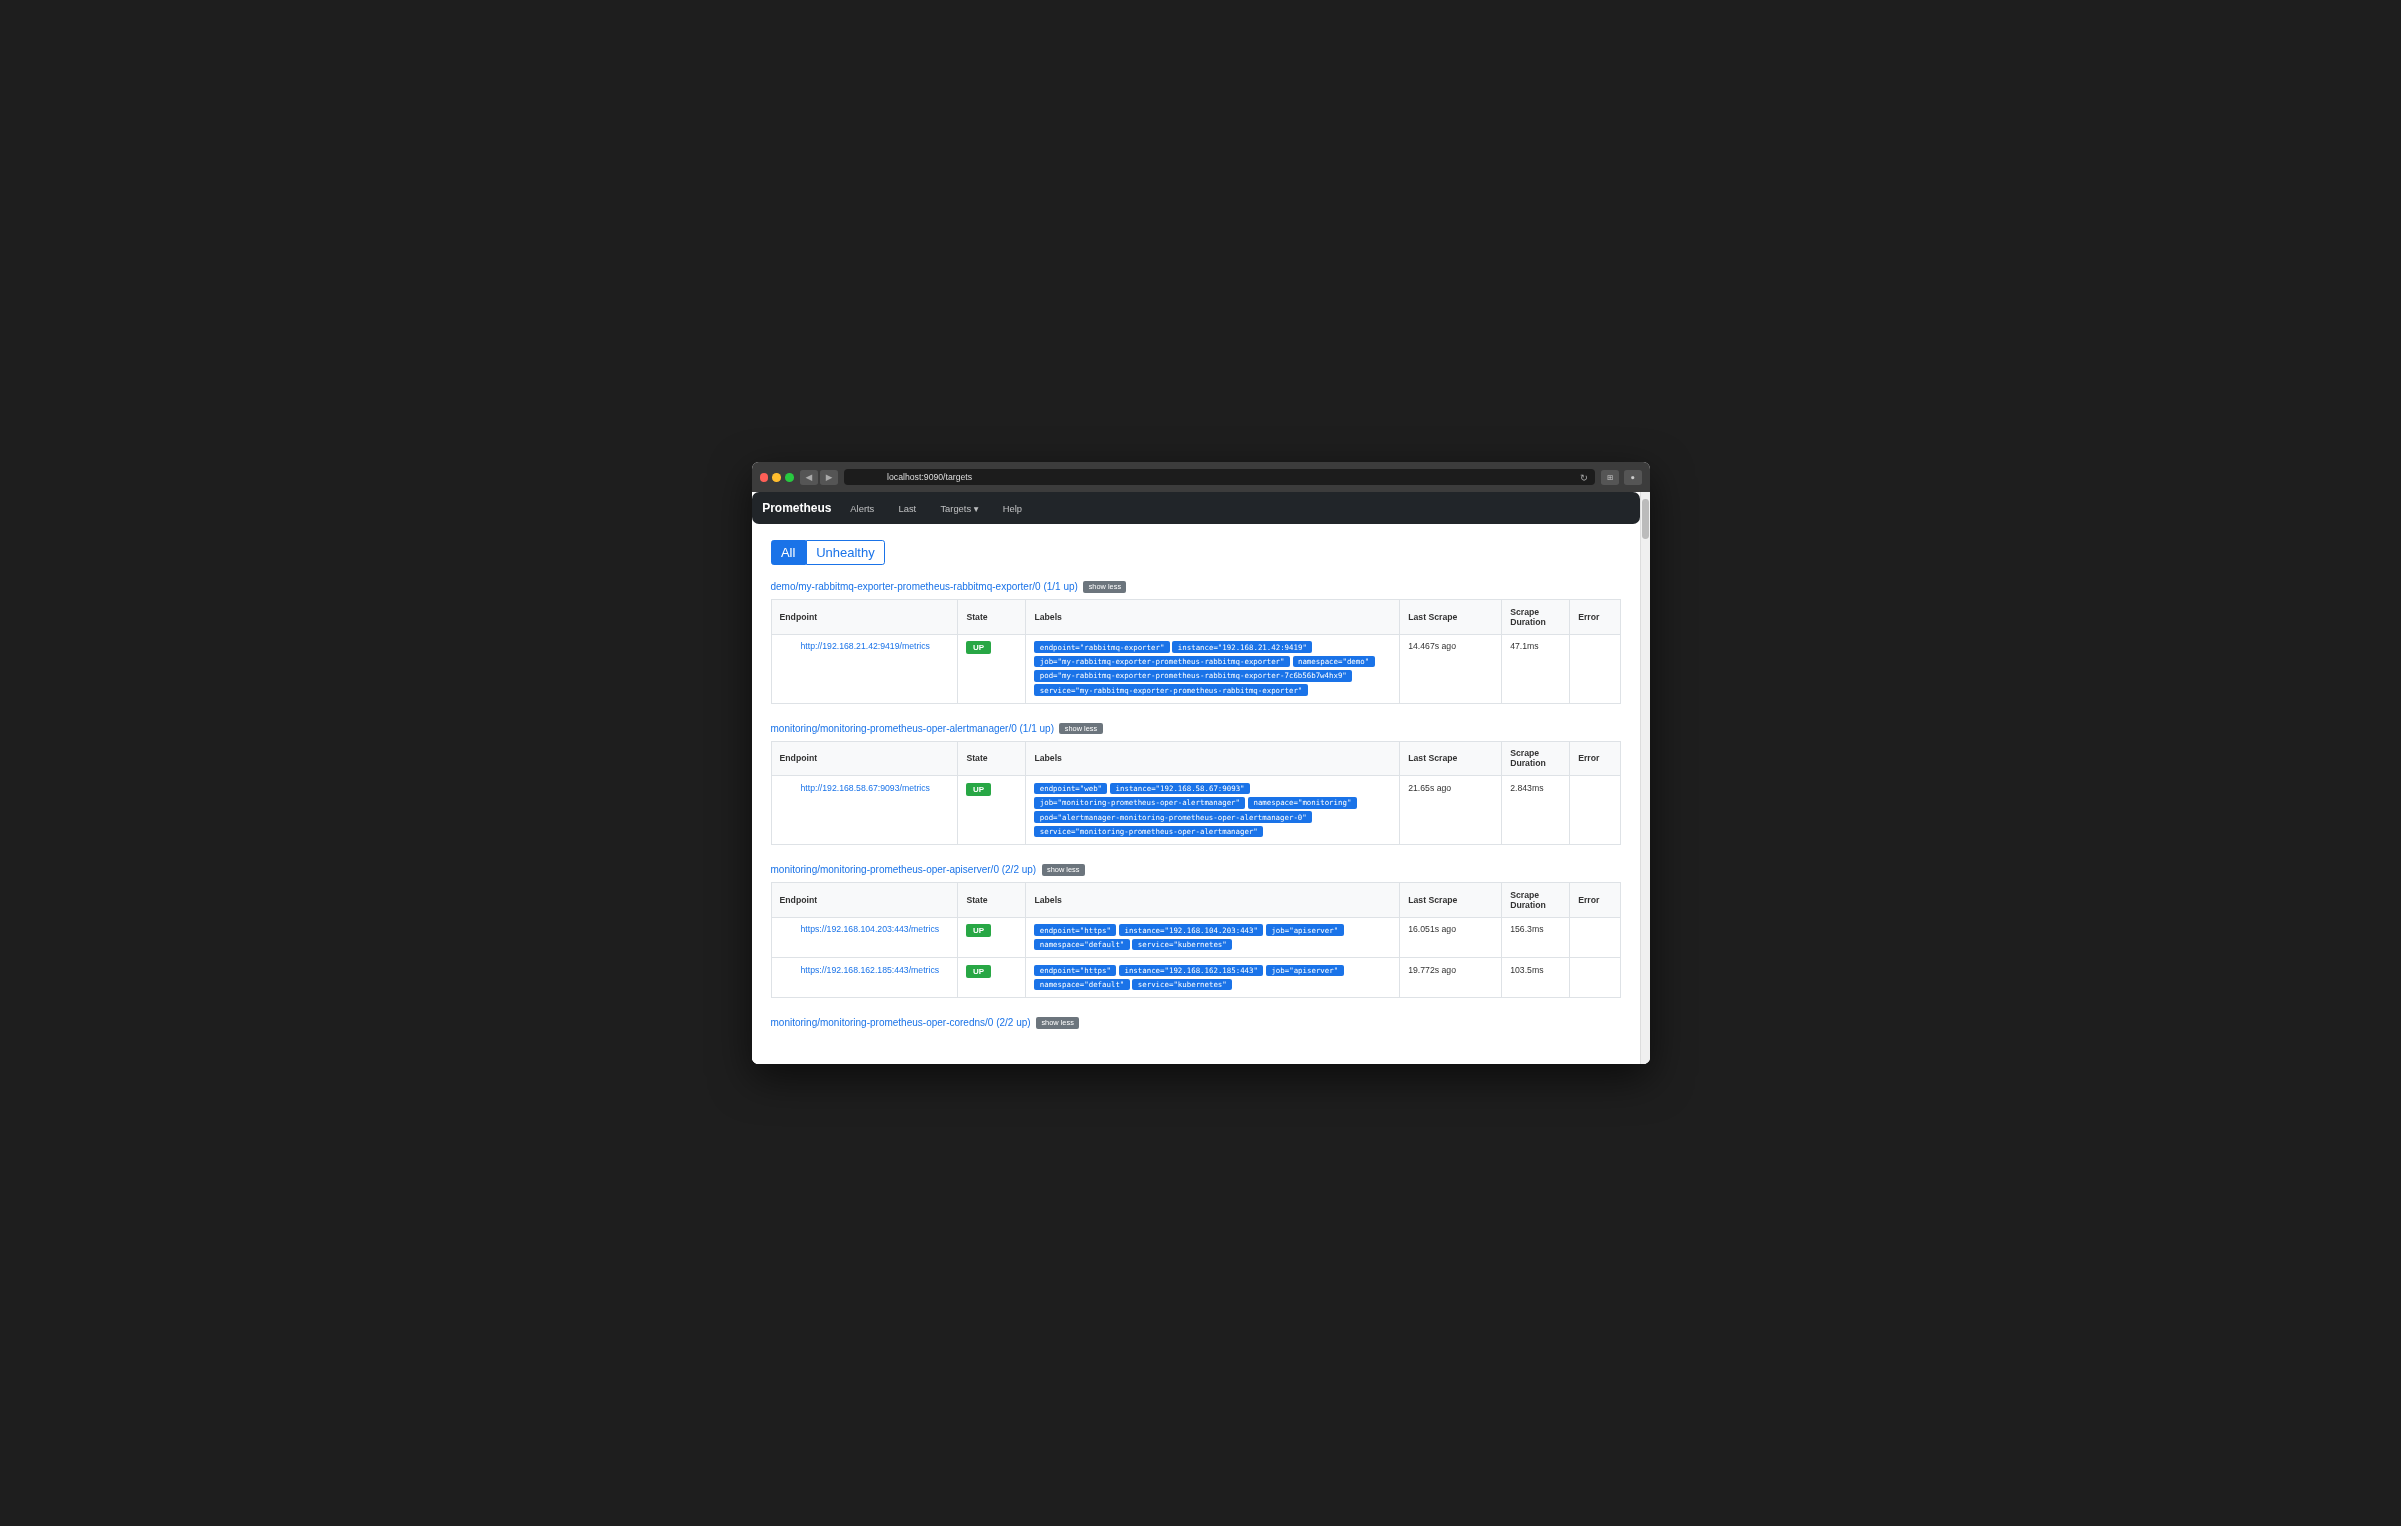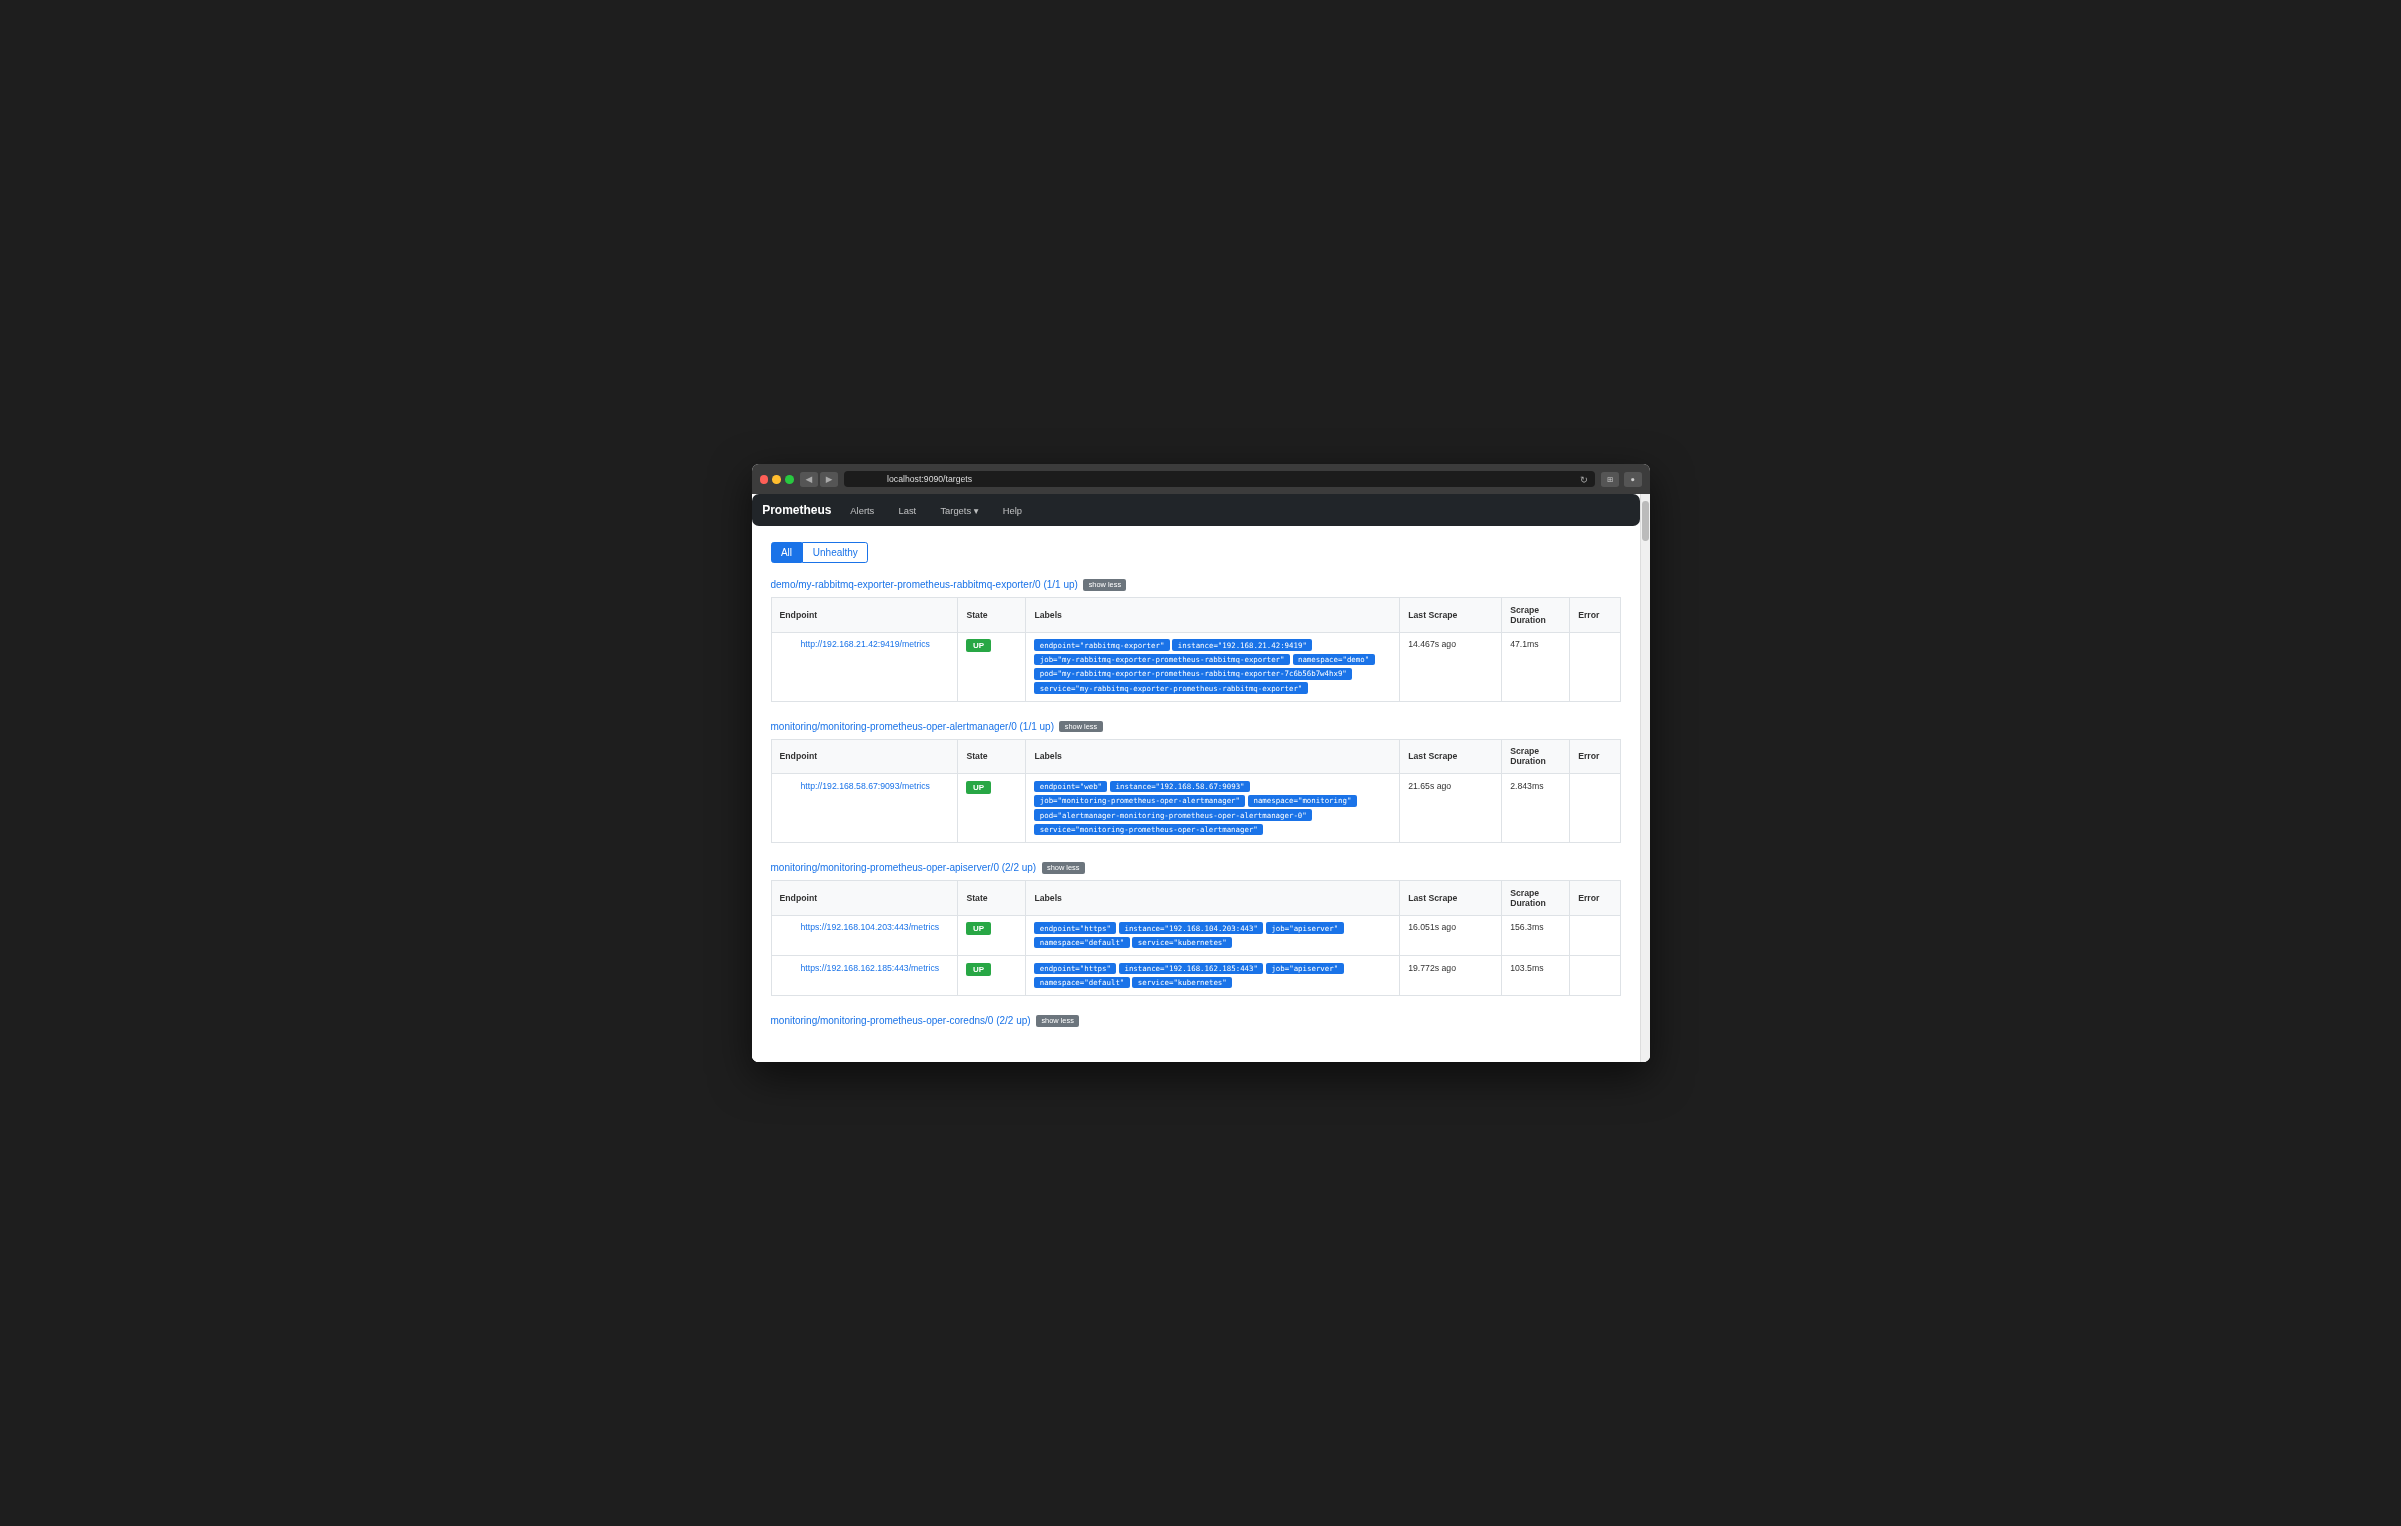--- a/index.html
+++ b/index.html
@@ -189,21 +189,21 @@
     }
 
     .filter-buttons {
       display: flex;
       gap: 0;
       margin-bottom: 16px;
     }
 
     .filter-btn {
       padding: 4px 9.4px;
-      font-size: 10px;
+      font-size: 13px;
       border: 0.7px solid #1a73e8;
       cursor: pointer;
       font-weight: 500;
     }
 
     .filter-btn.active {
       background: #1a73e8;
       color: #fff;
       border-color: #1a73e8;
     }

